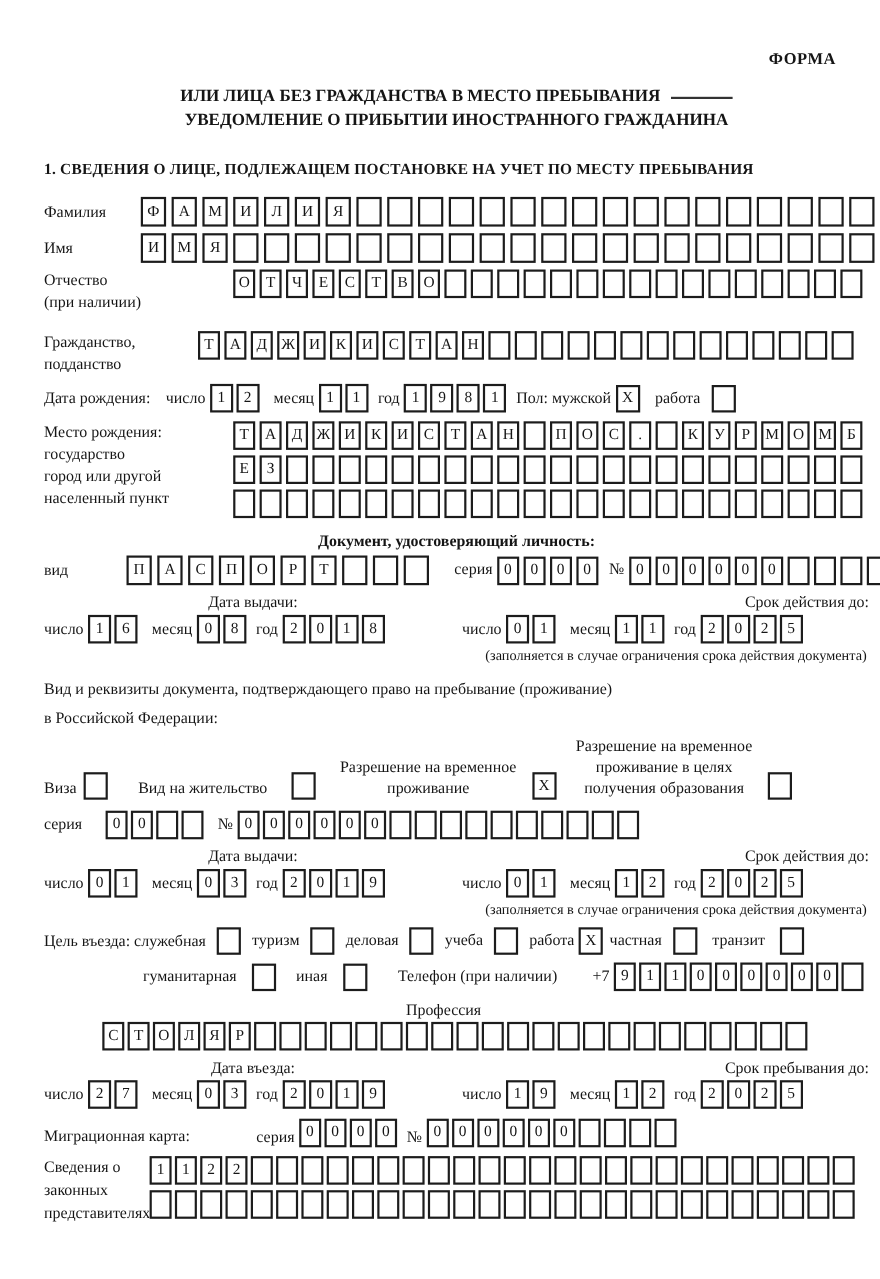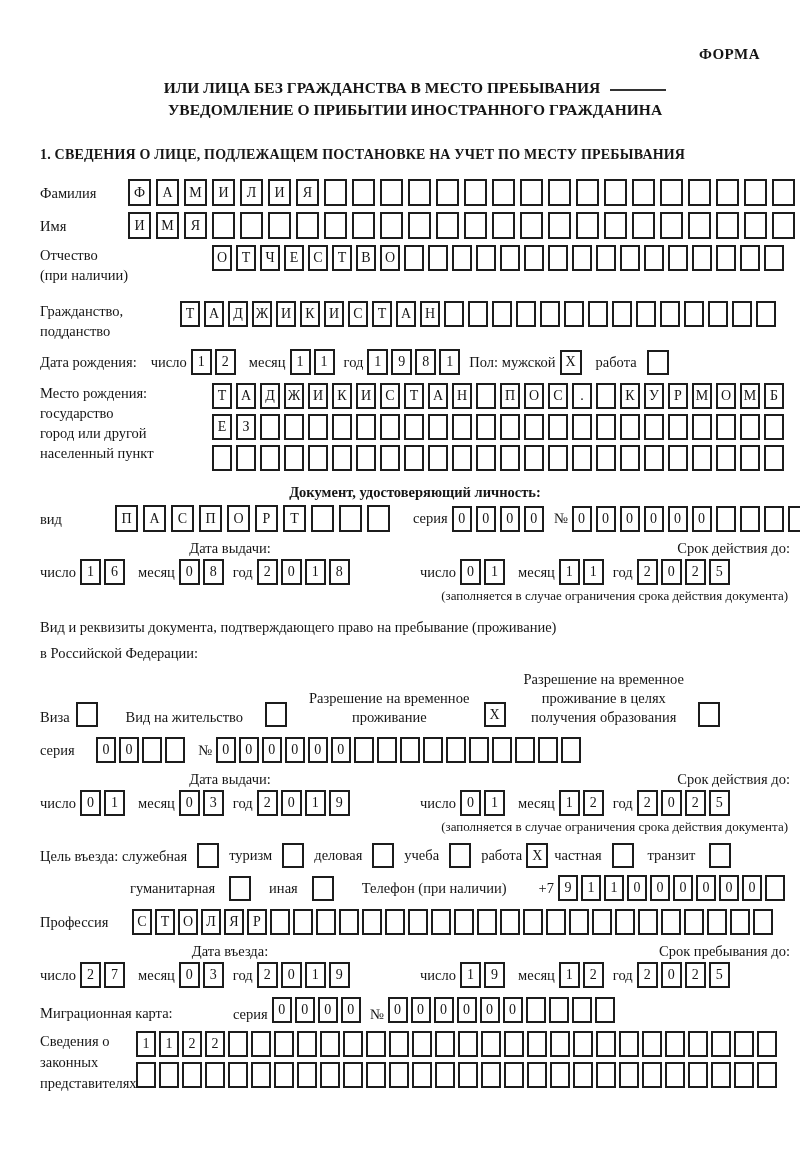--- a/index.html
+++ b/index.html
@@ -525,21 +525,21 @@
         <span class="cell">0</span>
         <span class="cell">0</span>
         <span class="cell">0</span>
         <span class="cell">0</span>
         <span class="cell">0</span>
         <span class="cell">0</span>
         <span class="cell"></span>
       </span>
   </div>
 
-  <div class="row" style="margin-top:8px;">
+  <div class="row" style="margin-top:8px;flex-direction:column;">
     <span class="lbl w92">Профессия</span>
     <span class="cells cells-c">
         <span class="cell">С</span>
         <span class="cell">Т</span>
         <span class="cell">О</span>
         <span class="cell">Л</span>
         <span class="cell">Я</span>
         <span class="cell">Р</span>
         <span class="cell"></span>
         <span class="cell"></span>

